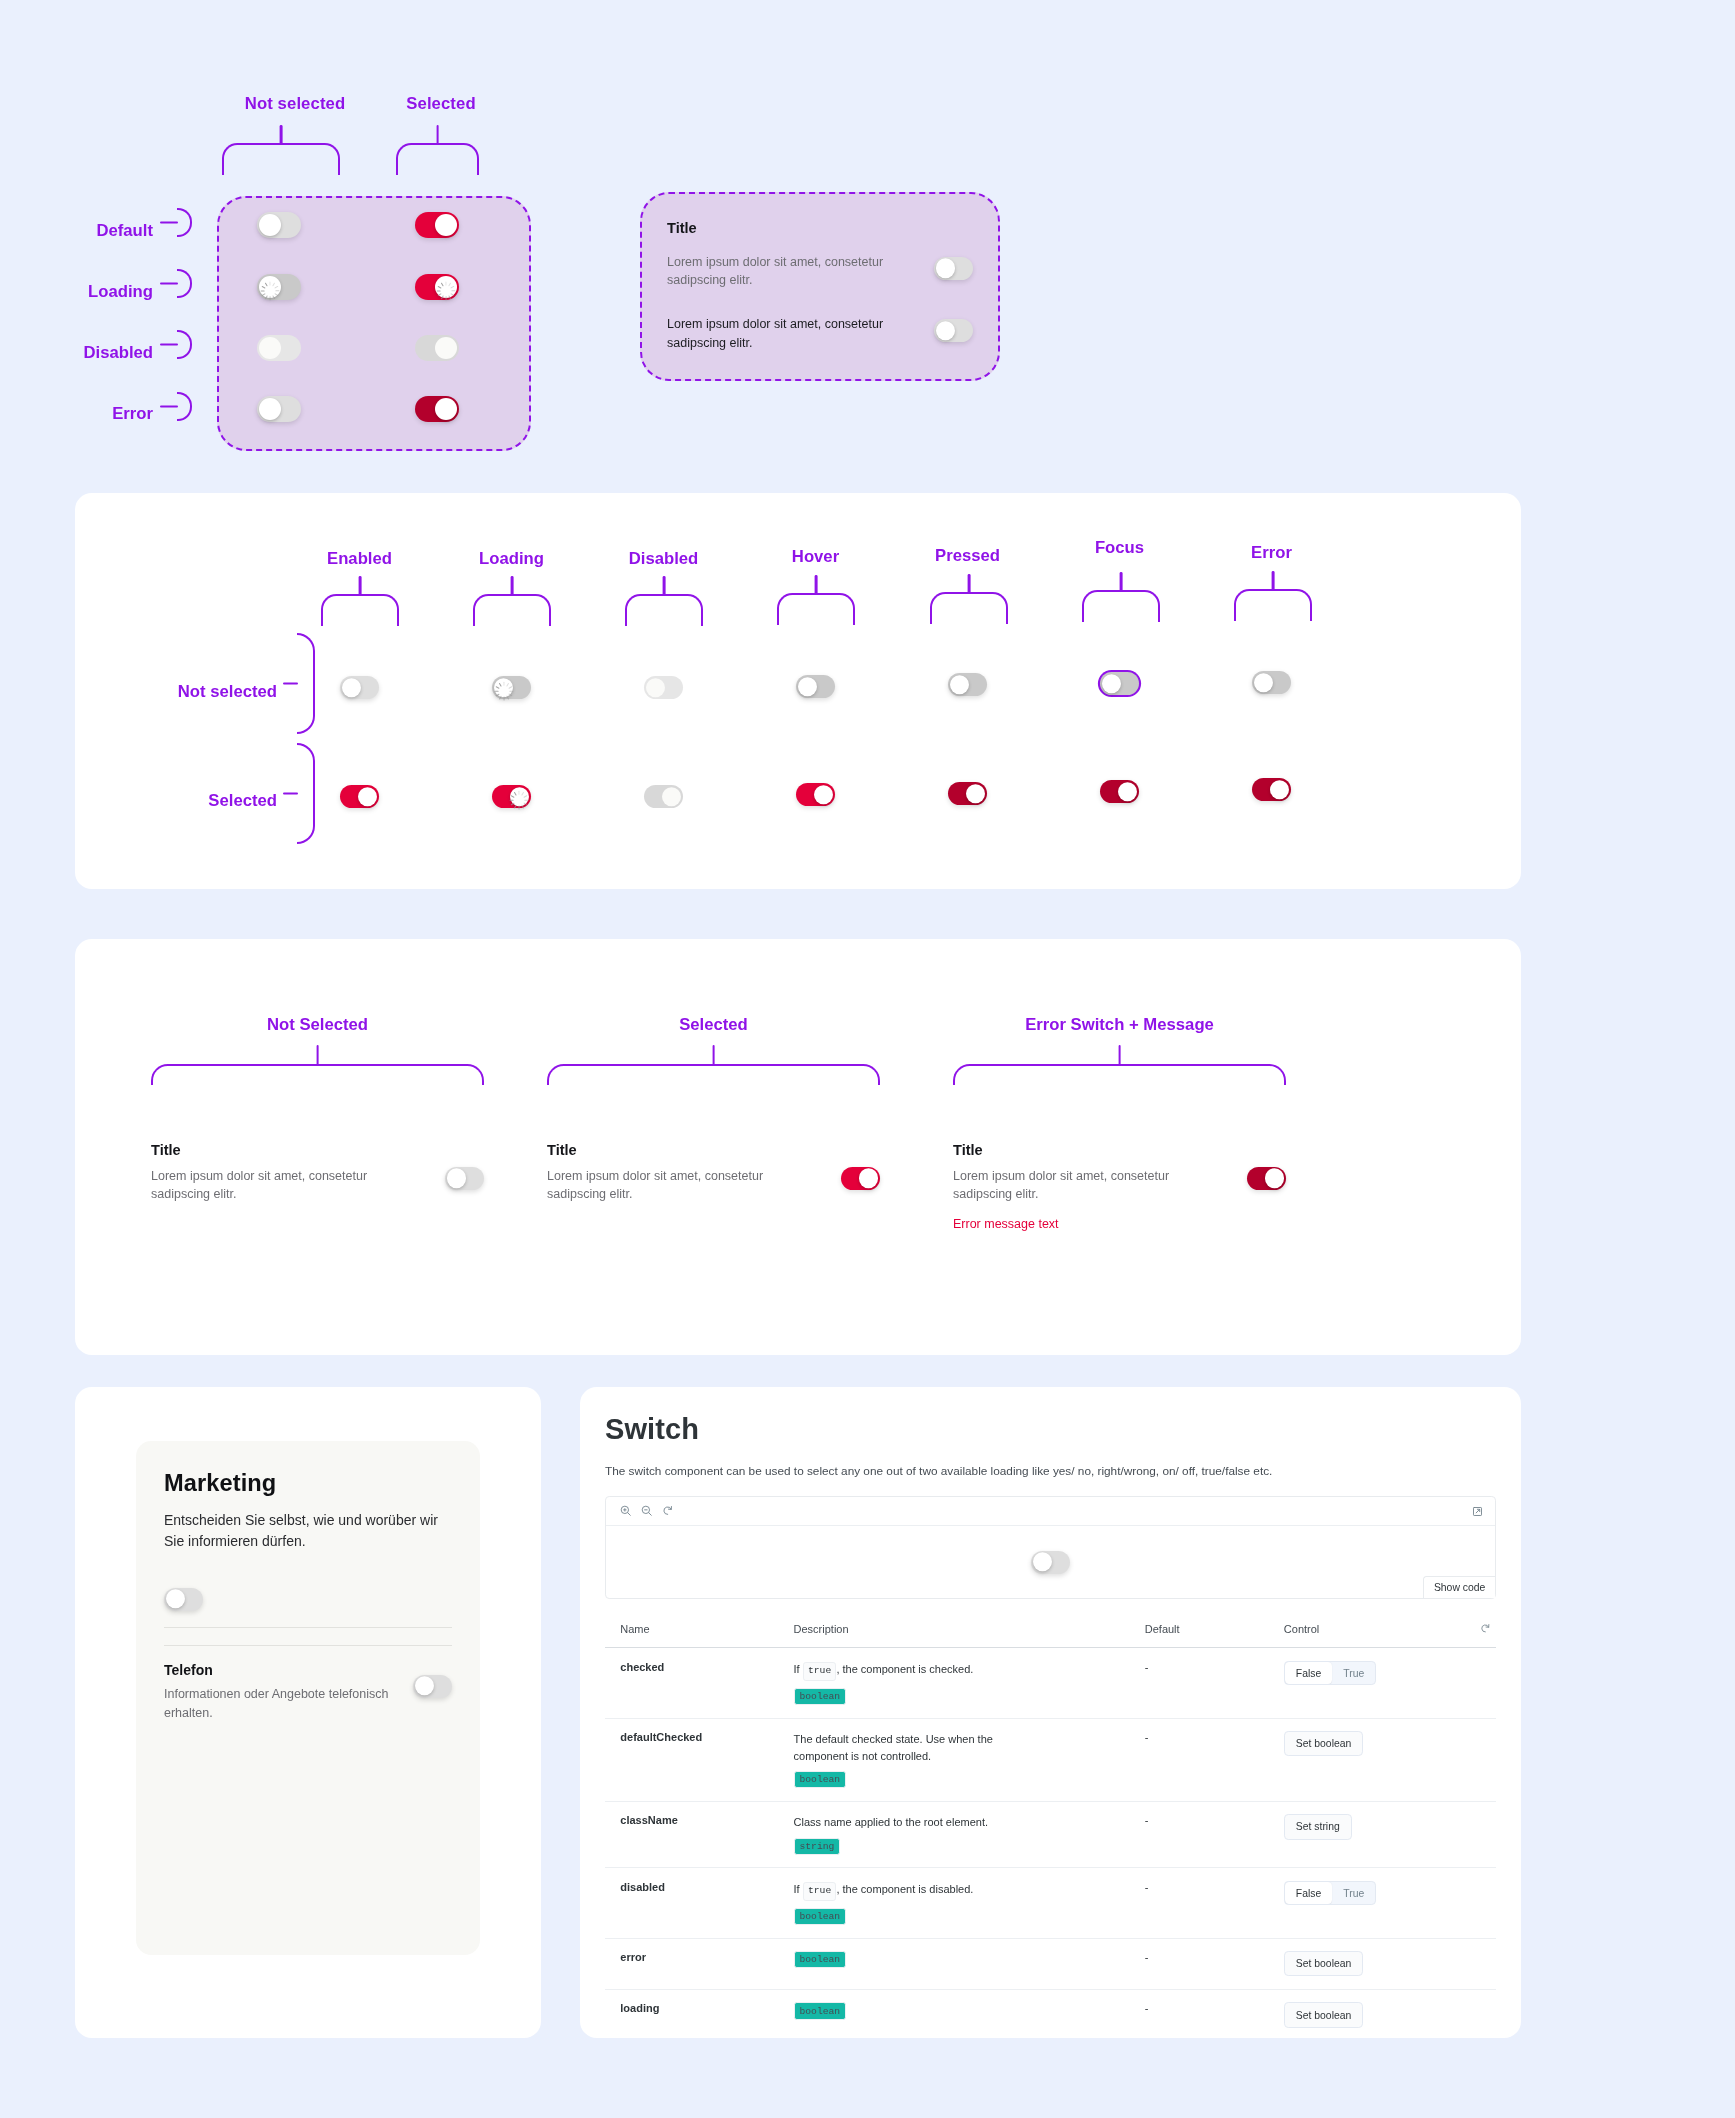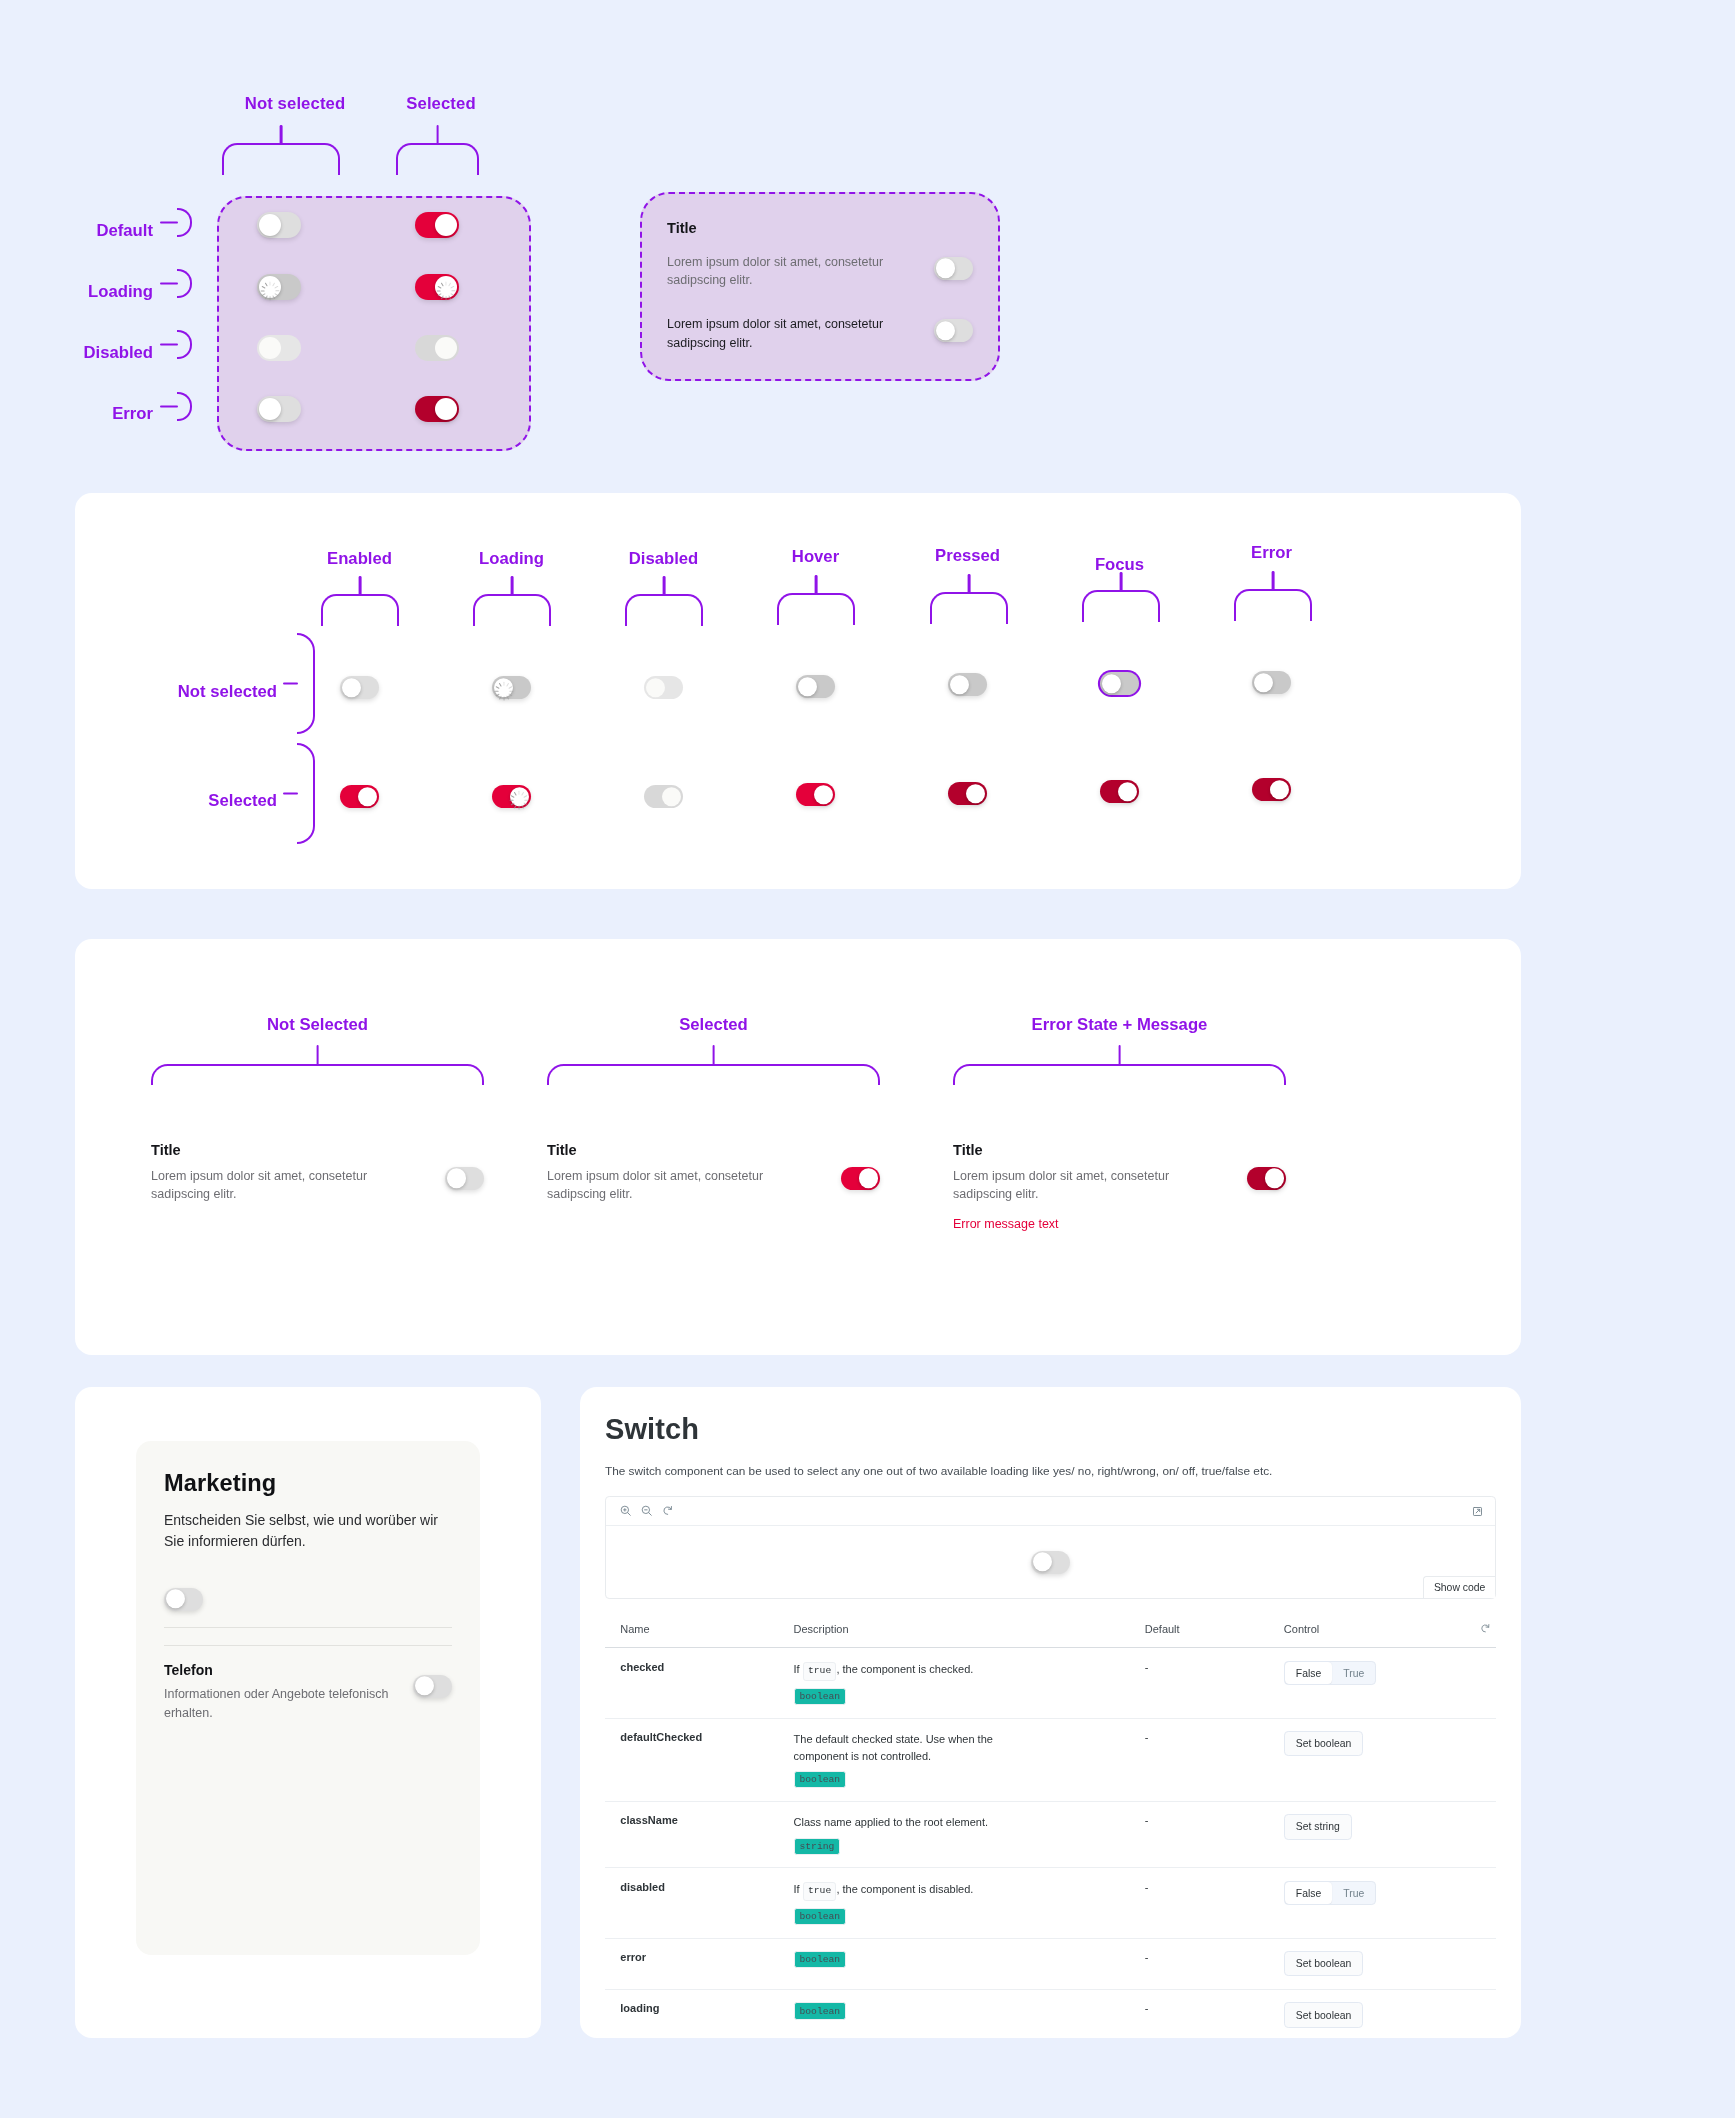--- a/index.html
+++ b/index.html
@@ -278,21 +278,21 @@
   </div>
 </div>
 
 <div class="card-white" id="section-2">
 
   <div class="s2-colhead anno" style="left:229px;  top:56px;  width:111px;">Enabled</div>
   <div class="s2-colhead anno" style="left:381px;  top:56px;  width:111px;">Loading</div>
   <div class="s2-colhead anno" style="left:533px;  top:56px;  width:111px;">Disabled</div>
   <div class="s2-colhead anno" style="left:685px;  top:54px;  width:111px;">Hover</div>
   <div class="s2-colhead anno" style="left:837px; top:53px;  width:111px;">Pressed</div>
-  <div class="s2-colhead anno" style="left:989px; top:62px;  width:111px;">Focus</div>
+  <div class="s2-colhead anno" style="left:989px; top:45px;  width:111px;">Focus</div>
   <div class="s2-colhead anno" style="left:1141px; top:50px;  width:111px;">Error</div>
 
   <div class="brace-down" style="left:246px;  top:83px; width:78px; height:50px;">
       <div class="stem"></div>
       <div class="arc"></div>
     </div>
   <div class="brace-down" style="left:398px;  top:83px; width:78px; height:50px;">
       <div class="stem"></div>
       <div class="arc"></div>
     </div>
@@ -406,21 +406,21 @@
         <div class="s3-title">Title</div>
         <div class="s3-desc">Lorem ipsum dolor sit amet, consetetur sadipscing elitr.</div>
       </div>
       <div class="s3-sw-wrap">
         <div class="sw sz-md on t-red"><div class="sw-track"></div><div class="sw-knob"></div></div>
       </div>
     </div>
   </div>
 
   <div class="s3-group" style="left:878px; top:76px; width:333px;">
-    <div class="s3-head anno">Error State + Message</div>
+    <div class="s3-head anno">Error Switch + Message</div>
     <div class="s3-brace">
         <div class="stem"></div>
         <div class="arc"></div>
       </div>
     <div class="s3-item">
       <div class="txt">
         <div class="s3-title">Title</div>
         <div class="s3-desc">Lorem ipsum dolor sit amet, consetetur sadipscing elitr.</div>
         <div class="s3-err">Error message text</div>
       </div>

